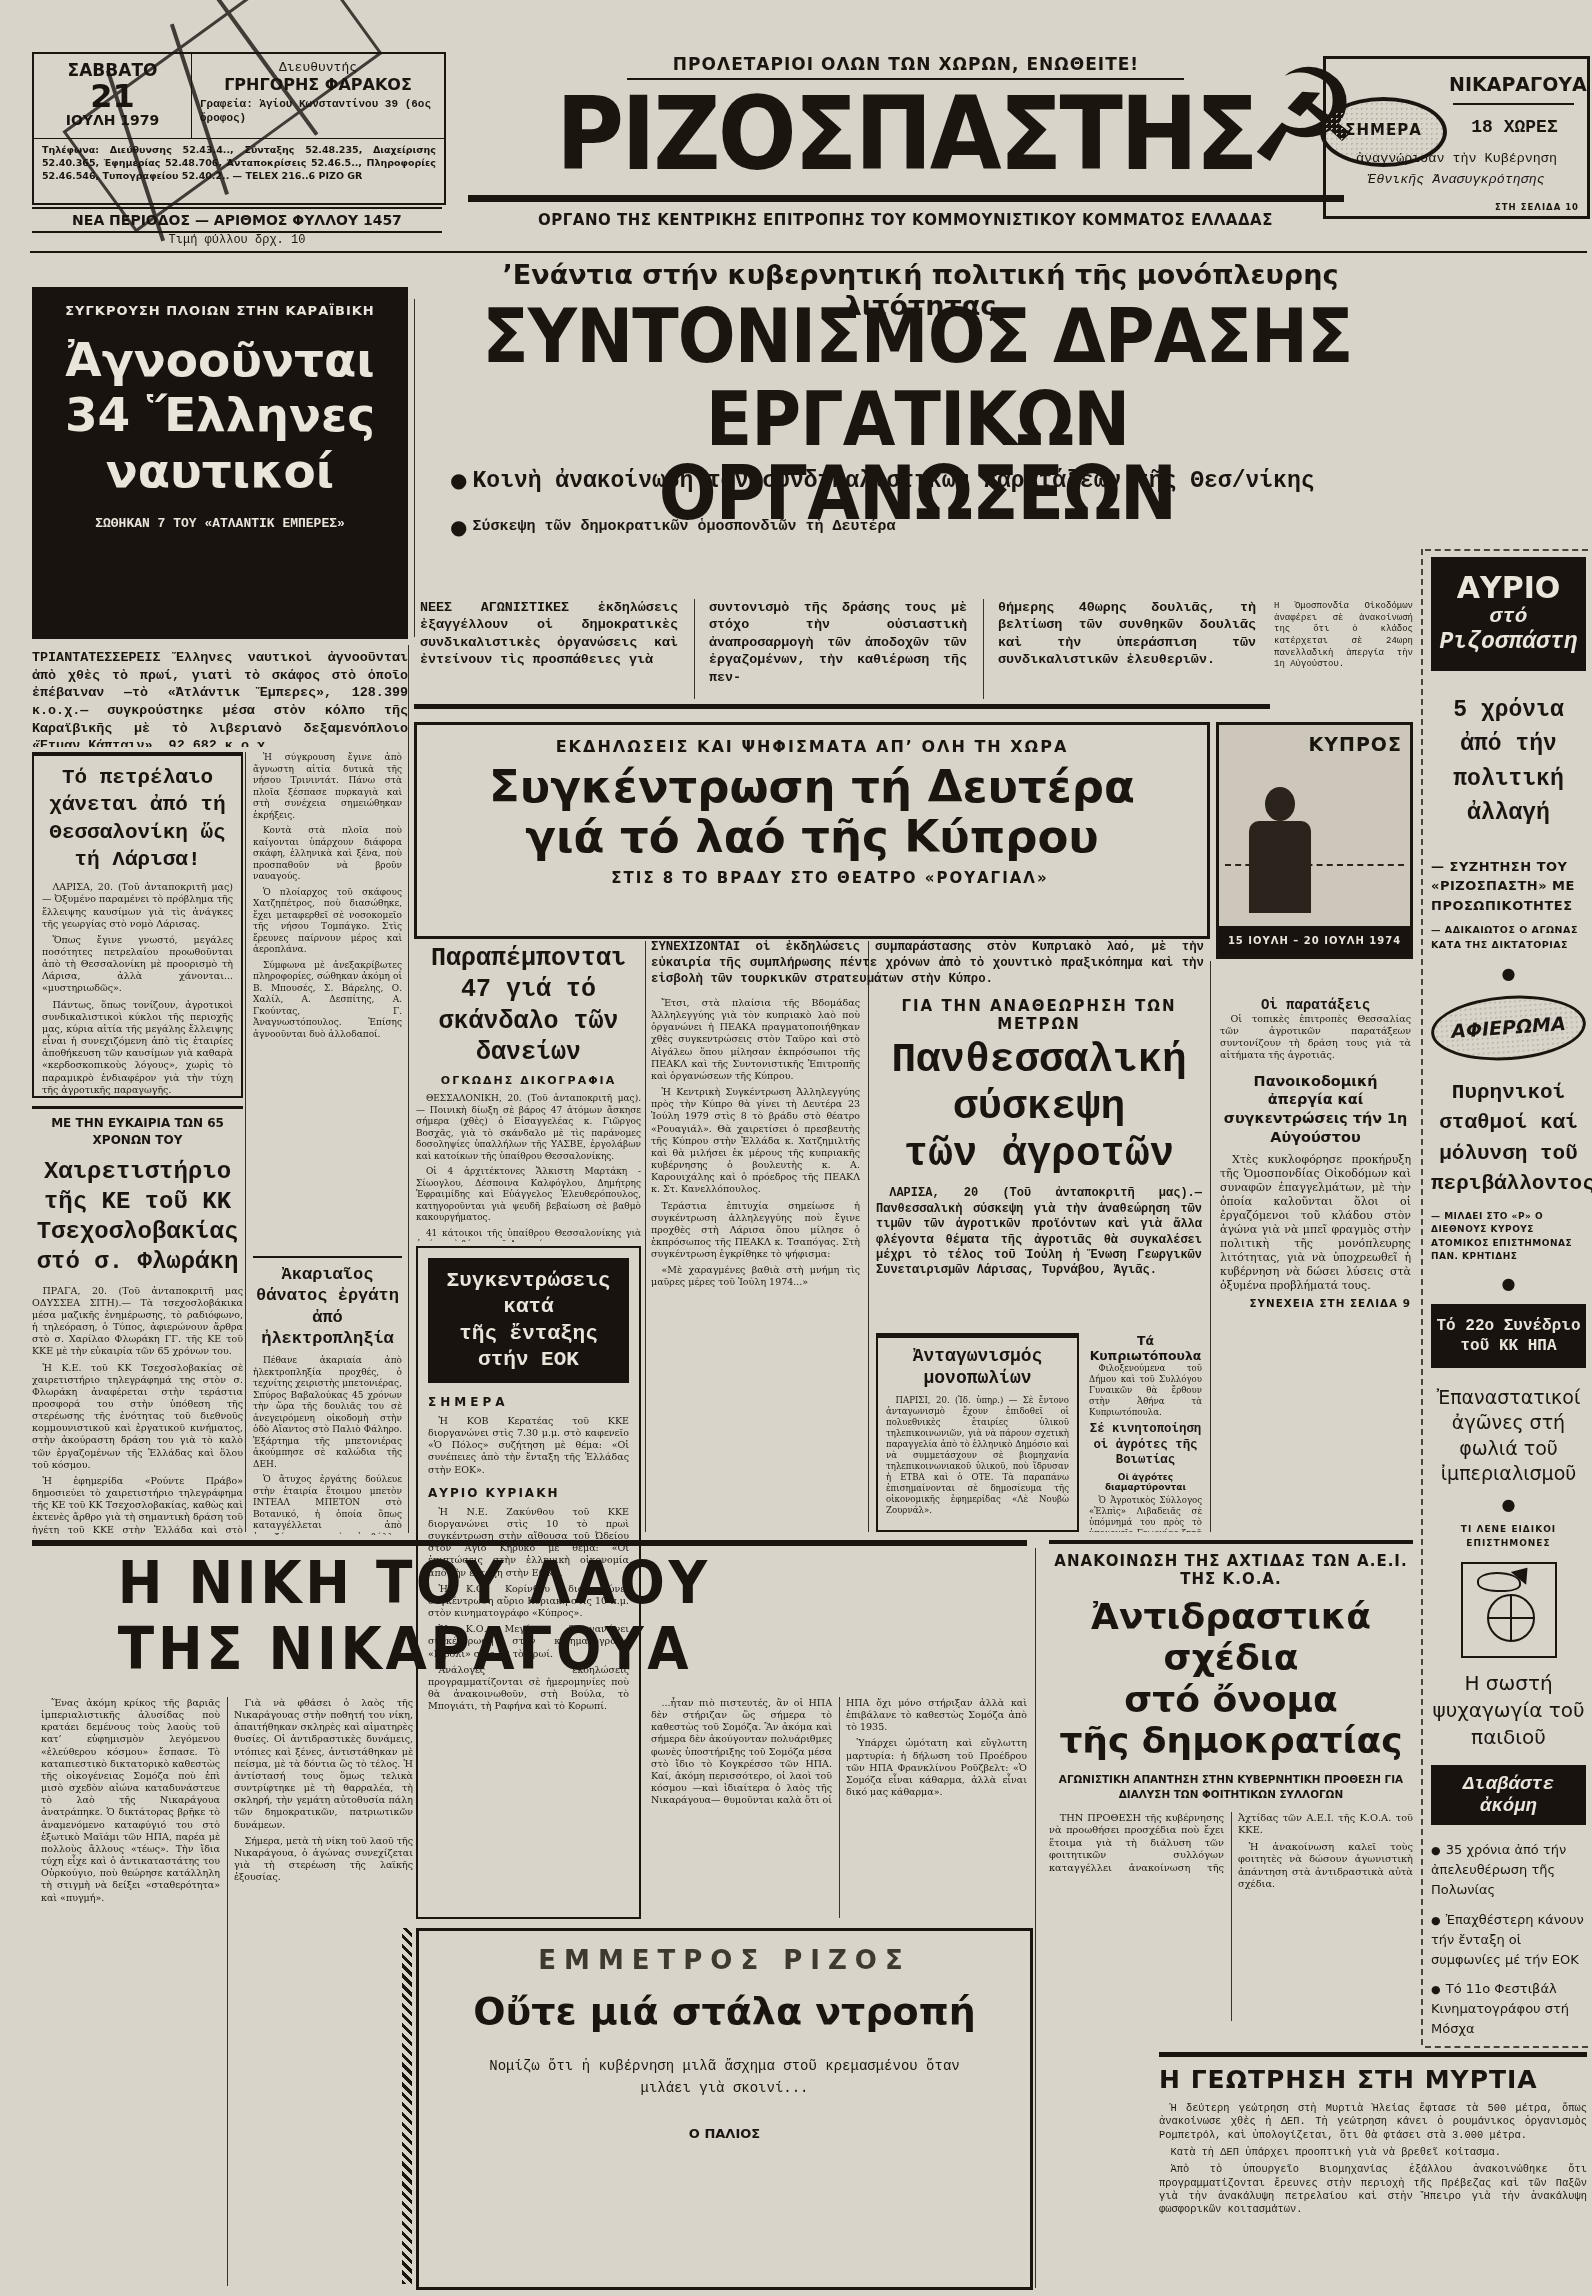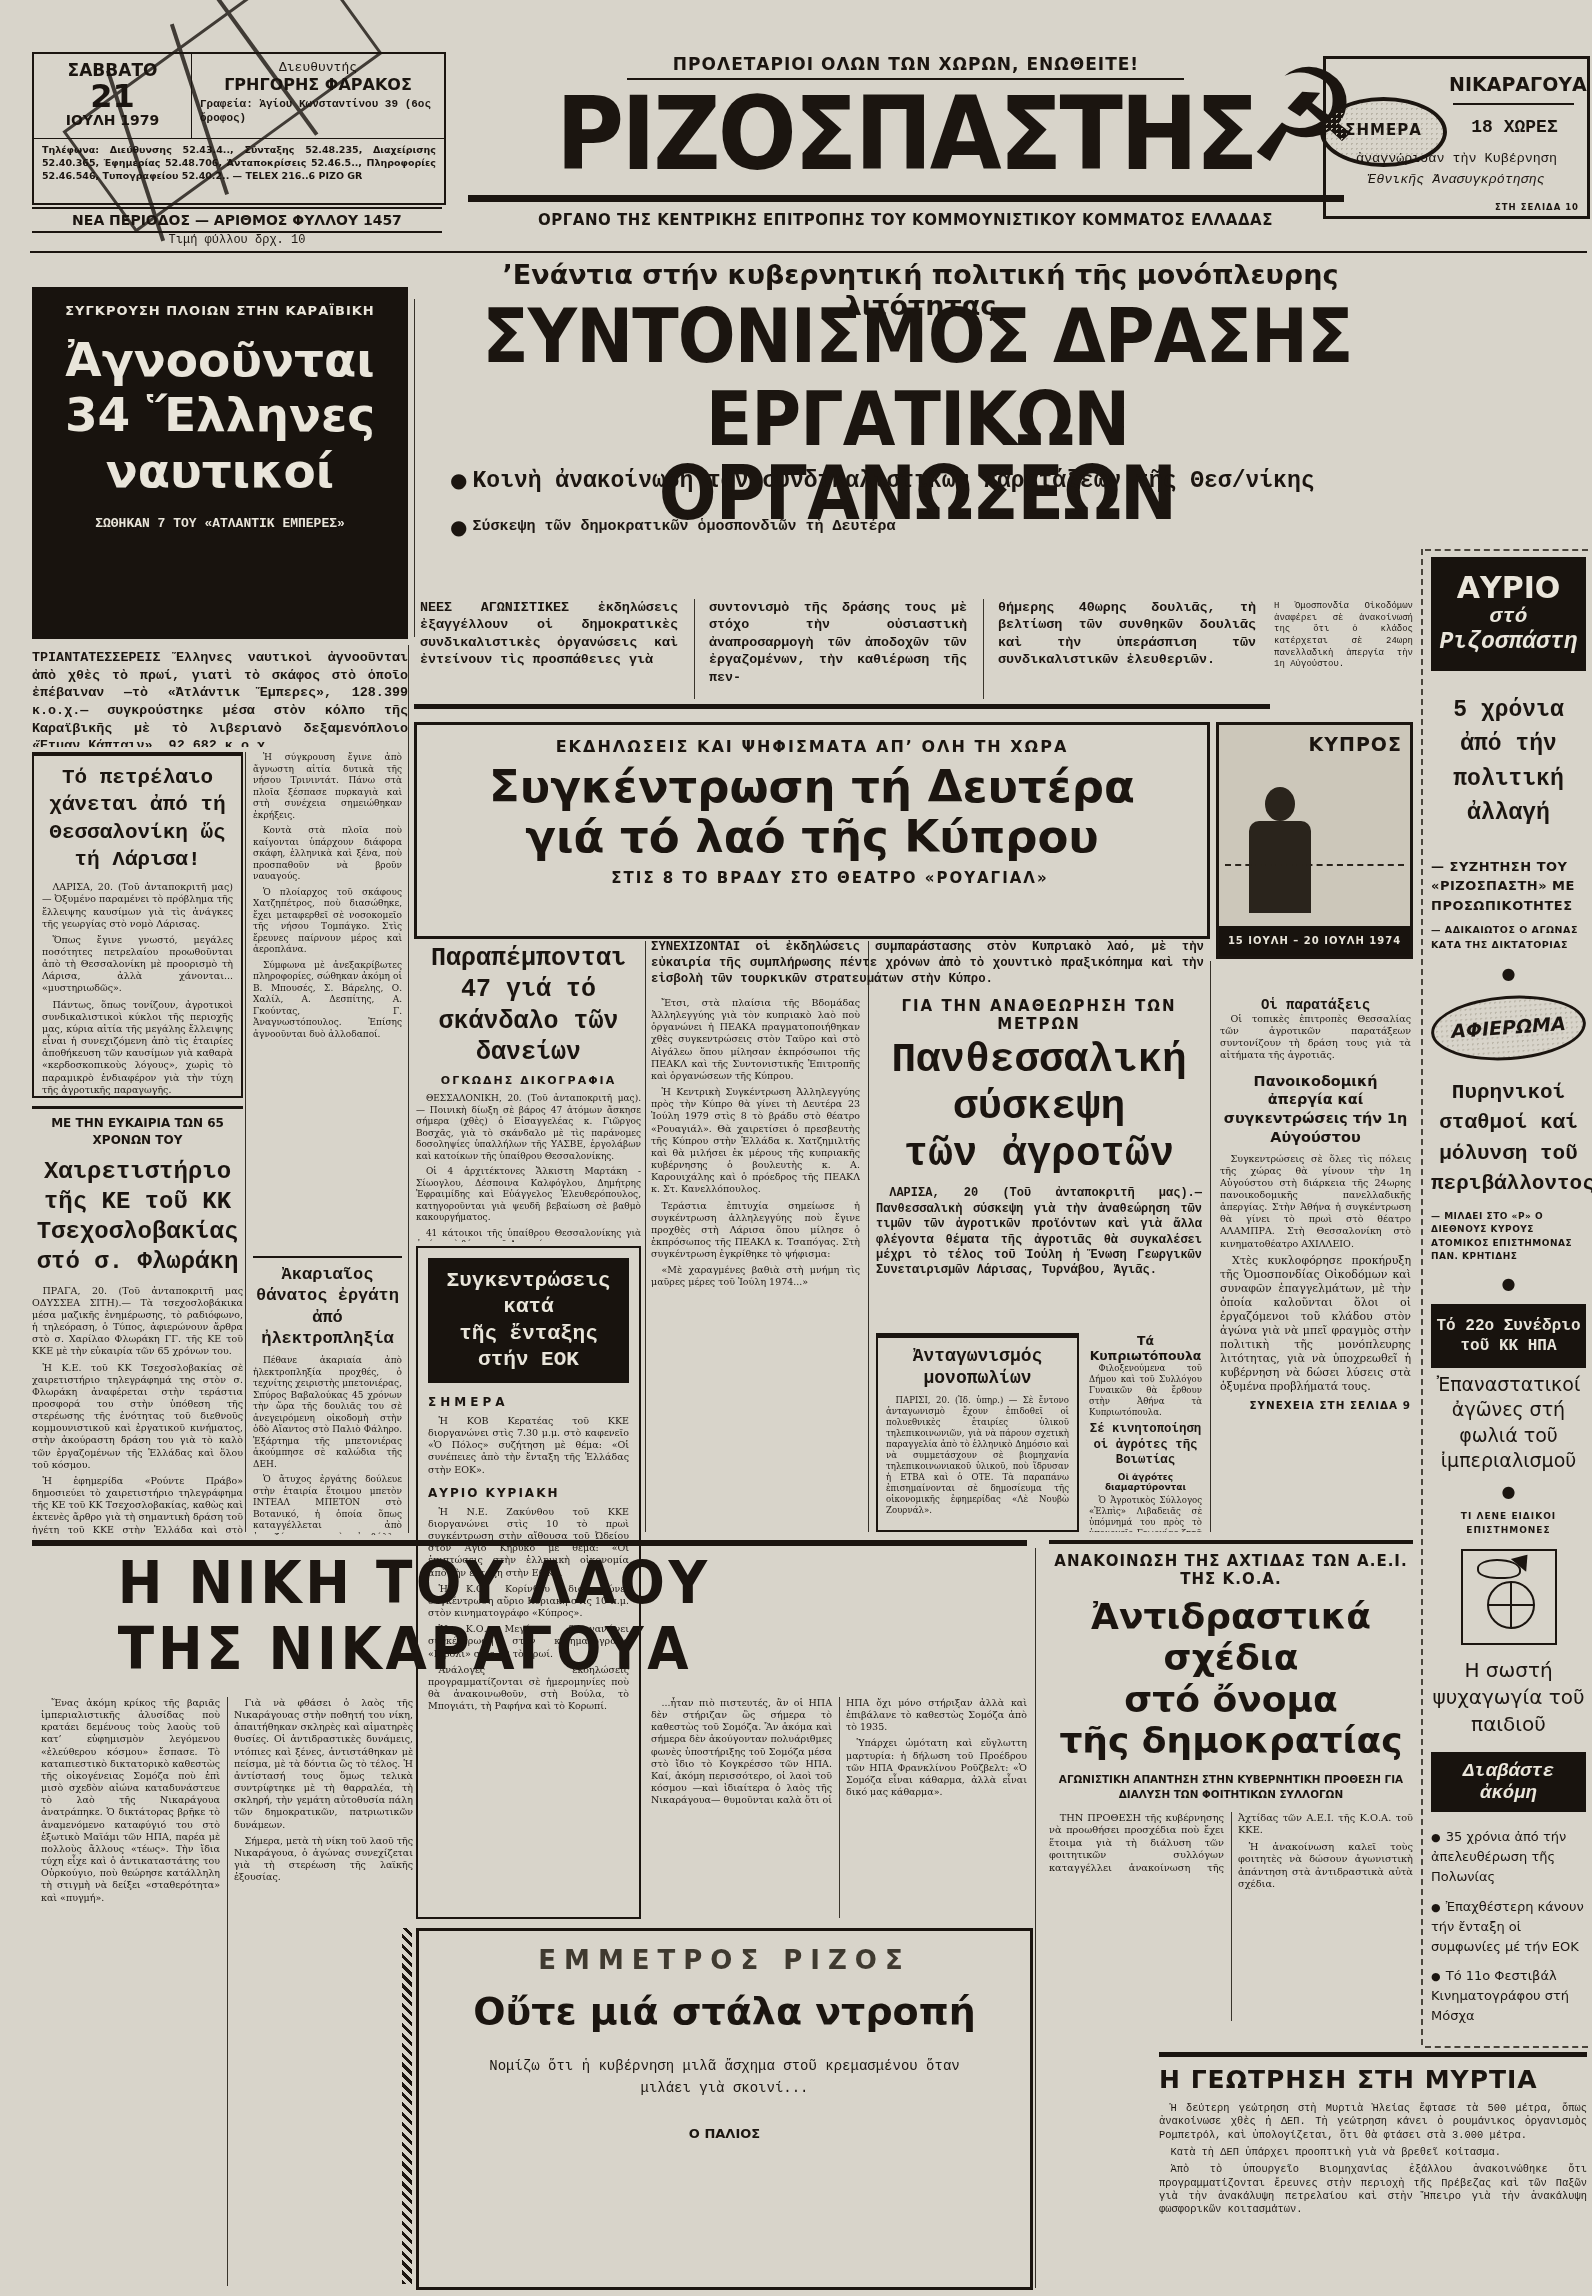--- a/index.html
+++ b/index.html
@@ -215,21 +215,20 @@
     <p class="bp jst" style="font-size:8.6px;">Φιλοξενούμενα τοῦ Δήμου καὶ τοῦ Συλλόγου Γυναικῶν θὰ ἔρθουν στὴν Ἀθήνα τὰ Κυπριωτόπουλα.</p>
     <div class="serif b ctr" style="font-size:12.4px;line-height:1.25;margin-top:4px;">Σέ κινητοποίηση οἱ ἀγρότες τῆς Βοιωτίας</div>
     <div class="sans b ctr" style="font-size:9px;margin:3px 0;">Οἱ ἀγρότες διαμαρτύρονται</div>
     <p class="bp jst" style="font-size:8.6px;">Ὁ Ἀγροτικὸς Σύλλογος «Ἐλπὶς» Λιβαδειᾶς σὲ ὑπόμνημά του πρὸς τὸ ὑπουργεῖο Γεωργίας ζητᾶ νὰ δοθοῦν ἄμεσα λύσεις στὰ ὀξυμένα προβλήματα τῶν ἀγροτῶν τῆς περιοχῆς.</p>
   </div>
 
   <div class="abs clip" style="left:1220px;top:997px;width:191px;height:535px;">
     <div class="serif b ctr" style="font-size:14px;">Οἱ παρατάξεις</div>
     <p class="bp jst" style="font-size:9.5px;">Οἱ τοπικὲς ἐπιτροπὲς Θεσσαλίας τῶν ἀγροτικῶν παρατάξεων συντονίζουν τὴ δράση τους γιὰ τὰ αἰτήματα τῆς ἀγροτιᾶς.</p>
     <div class="sans b ctr" style="font-size:14.4px;line-height:1.3;margin:10px 0 6px;">Πανοικοδομική ἀπεργία καί συγκεντρώσεις τήν 1η Αὐγούστου</div>
-    <p class="bp jst" style="font-size:9.5px;">Συγκεντρώσεις σὲ ὅλες τὶς πόλεις τῆς χώρας θὰ γίνουν τὴν 1η Αὐγούστου στὴ διάρκεια τῆς 24ωρης πανοικοδομικῆς πανελλαδικῆς ἀπεργίας. Στὴν Ἀθήνα ἡ συγκέντρωση θὰ γίνει τὸ πρωὶ στὸ θέατρο ΑΛΑΜΠΡΑ. Στὴ Θεσσαλονίκη στὸ κινηματοθέατρο ΑΧΙΛΛΕΙΟ.</p>
     <p class="bp jst" style="font-size:11px;">Χτὲς κυκλοφόρησε προκήρυξη τῆς Ὁμοσπονδίας Οἰκοδόμων καὶ συναφῶν ἐπαγγελμάτων, μὲ τὴν ὁποία καλοῦνται ὅλοι οἱ ἐργαζόμενοι τοῦ κλάδου στὸν ἀγώνα γιὰ νὰ μπεῖ φραγμὸς στὴν πολιτικὴ τῆς μονόπλευρης λιτότητας, γιὰ νὰ ὑποχρεωθεῖ ἡ κυβέρνηση νὰ δώσει λύσεις στὰ ὀξυμένα προβλήματά τους.</p>
     <div class="sans b" style="font-size:10.4px;text-align:right;letter-spacing:1px;margin-top:4px;">ΣΥΝΕΧΕΙΑ ΣΤΗ ΣΕΛΙΔΑ 9</div>
   </div>
 
   <div class="abs rule" style="left:32px;top:1540px;width:995px;height:6px;"></div>
   <div class="abs sans b hl-cond" style="left:80px;top:1554px;width:945px;font-size:58px;line-height:1;letter-spacing:4px;">Η ΝΙΚΗ ΤΟΥ ΛΑΟΥ</div>
   <div class="abs sans b hl-cond" style="left:80px;top:1620px;width:945px;font-size:58px;line-height:1;letter-spacing:4px;">ΤΗΣ ΝΙΚΑΡΑΓΟΥΑ</div>
 
   <div class="abs clip" style="left:41px;top:1697px;width:372px;height:589px;column-count:2;column-gap:14px;column-rule:1px solid #3a352c;">
     <p class="bp jst" style="font-size:9.5px;">Ἕνας ἀκόμη κρίκος τῆς βαριᾶς ἰμπεριαλιστικῆς ἁλυσίδας ποὺ κρατάει δεμένους τοὺς λαοὺς τοῦ κατ’ εὐφημισμὸν λεγόμενου «ἐλεύθερου κόσμου» ἔσπασε. Τὸ καταπιεστικὸ δικτατορικὸ καθεστὼς τῆς οἰκογένειας Σομόζα ποὺ ἐπὶ μισὸ σχεδὸν αἰώνα καταδυνάστευε τὸ λαὸ τῆς Νικαράγουα ἀνατράπηκε. Ὁ δικτάτορας βρῆκε τὸ ἀναμενόμενο καταφύγιό του στὸ ἐξωτικὸ Μαϊάμι τῶν ΗΠΑ, παρέα μὲ πολλοὺς ἄλλους «τέως». Τὴν ἴδια τύχη εἶχε καὶ ὁ ἀντικαταστάτης του Οὐρκούγιο, ποὺ θεώρησε κατάλληλη τὴ στιγμὴ νὰ δείξει «σταθερότητα» καὶ «πυγμή».</p>
@@ -289,21 +288,21 @@
     <div class="oval stamp-tex ctr" style="height:58px;transform:rotate(-4deg);">
       <span class="sans b" style="font-size:19px;line-height:56px;font-style:italic;">ΑΦΙΕΡΩΜΑ</span>
     </div>
     <div class="serif b ctr" style="font-size:21px;line-height:1.45;margin-top:18px;">Πυρηνικοί σταθμοί καί μόλυνση τοῦ περιβάλλοντος</div>
     <div class="sans b" style="font-size:9px;line-height:1.5;margin-top:10px;letter-spacing:0.5px;">— ΜΙΛΑΕΙ ΣΤΟ «Ρ» Ο ΔΙΕΘΝΟΥΣ ΚΥΡΟΥΣ ΑΤΟΜΙΚΟΣ ΕΠΙΣΤΗΜΟΝΑΣ ΠΑΝ. ΚΡΗΤΙΔΗΣ</div>
     <div class="dot-sep" style="margin:12px 0;">●</div>
     <div class="blackbox ctr" style="padding:12px 2px;">
       <div class="serif b" style="font-size:16px;line-height:1.25;">Τό 22ο Συνέδριο</div>
       <div class="serif b" style="font-size:16px;line-height:1.25;">τοῦ ΚΚ ΗΠΑ</div>
     </div>
-    <div class="sans ctr" style="font-size:19px;line-height:1.35;margin-top:4px;">Ἐπαναστατικοί ἀγῶνες στή φωλιά τοῦ ἰμπεριαλισμοῦ</div>
+    <div class="sans ctr" style="font-size:19px;line-height:1.35;margin-top:17px;">Ἐπαναστατικοί ἀγῶνες στή φωλιά τοῦ ἰμπεριαλισμοῦ</div>
     <div class="dot-sep" style="margin:10px 0;">●</div>
     <div class="sans b ctr" style="font-size:9px;line-height:1.5;letter-spacing:1px;">ΤΙ ΛΕΝΕ ΕΙΔΙΚΟΙ ΕΠΙΣΤΗΜΟΝΕΣ</div>
     <div style="width:92px;height:92px;border:2px solid #1b1510;margin:12px auto 0;position:relative;">
       <div style="position:absolute;left:24px;top:30px;width:44px;height:44px;border:2px solid #1b1510;border-radius:50%;
                   background:
                     linear-gradient(#1b1510,#1b1510) 50% 0/2px 100% no-repeat,
                     linear-gradient(#1b1510,#1b1510) 0 50%/100% 2px no-repeat;"></div>
       <div style="position:absolute;left:14px;top:8px;width:40px;height:16px;border:2px solid #1b1510;border-radius:50% 60% 40% 50%;background:#d8d4ca;"></div>
       <div style="position:absolute;left:50px;top:2px;width:0;height:0;border-left:10px solid transparent;border-right:10px solid transparent;border-bottom:14px solid #1b1510;transform:rotate(40deg);"></div>
     </div>

